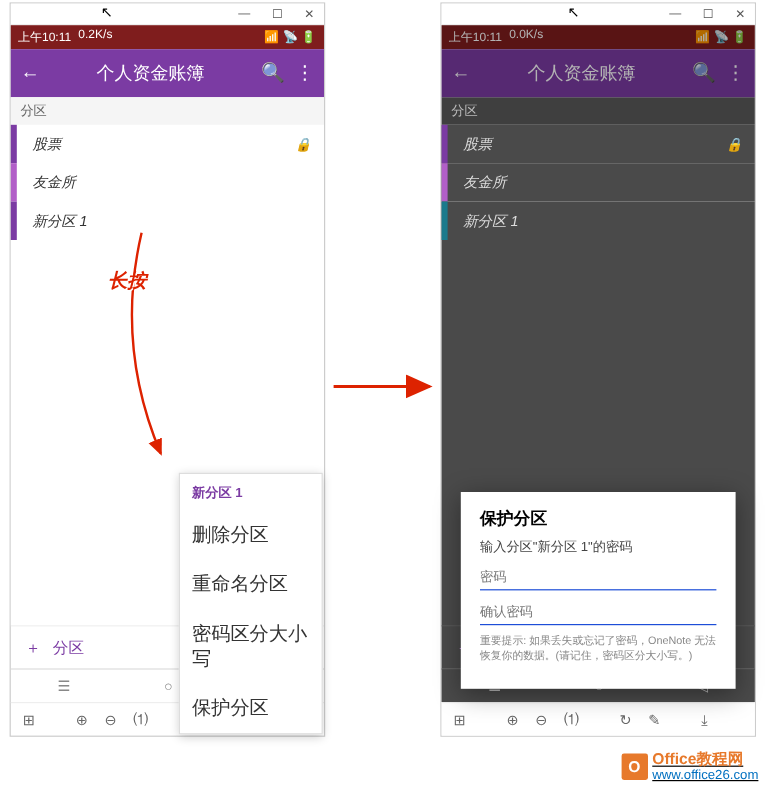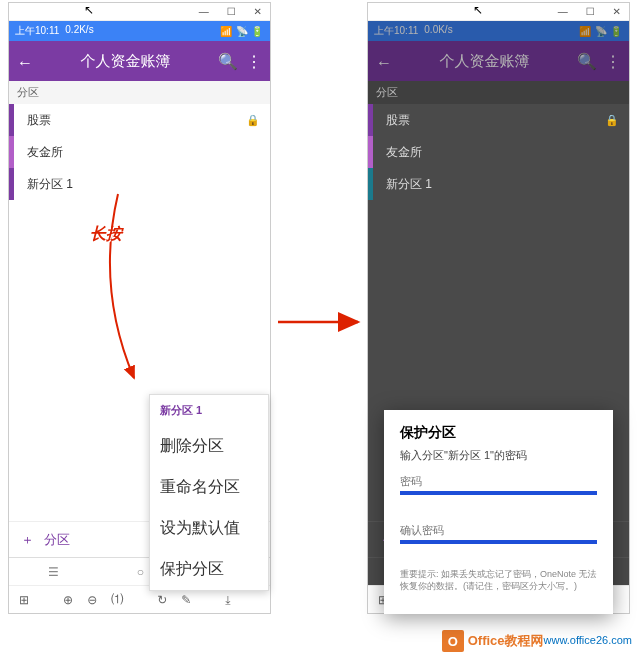--- a/index.html
+++ b/index.html
@@ -3,28 +3,28 @@
 <meta charset="utf-8">
 <style>
   * { box-sizing: border-box; margin: 0; padding: 0; }
   body { font-family: Arial, "Microsoft YaHei", sans-serif; background: #fff; width: 640px; height: 656px; position: relative; overflow: hidden; }
   .phone { position: absolute; width: 263px; border: 1px solid #ccc; background: #fff; display: flex; flex-direction: column; }
   .phone-left { left: 8px; top: 2px; height: 612px; }
   .phone-right { left: 367px; top: 2px; height: 612px; }
   .win-titlebar { height: 18px; display: flex; align-items: center; justify-content: flex-end; gap: 18px; padding: 0 8px; font-size: 10px; color: #555; background: #fff; border-bottom: 1px solid #eee; }
   .win-titlebar .cursor { position: absolute; left: 75px; top: 0; font-size: 12px; color: #000; }
   .win-titlebar .cursor2 { position: absolute; left: 105px; top: 0; font-size: 12px; color: #000; }
-  .statusbar { height: 20px; background: #3b82f6; color: #fff; font-size: 10px; display: flex; align-items: center; justify-content: space-between; padding: 0 6px; }
+  .statusbar { height: 20px; background: #7f1d1d; color: #fff; font-size: 10px; display: flex; align-items: center; justify-content: space-between; padding: 0 6px; }
   .statusbar .left { display: flex; gap: 6px; }
   .statusbar .right { display: flex; gap: 3px; align-items: center; }
   .appbar { height: 40px; background: #7b3ba3; color: #fff; display: flex; align-items: center; padding: 0 8px; gap: 12px; }
   .appbar .title { flex: 1; font-size: 15px; text-align: center; }
   .appbar .icon { width: 16px; text-align: center; }
   .section-header { font-size: 11px; color: #666; padding: 4px 8px; background: #f5f5f5; }
-  .list { flex: 0 0 auto; }
+  .list { flex: 0 0 auto; font-style: italic; }
   .list-item { height: 32px; display: flex; align-items: center; font-size: 12px; color: #333; padding: 0 10px; position: relative; }
   .list-item .stripe { width: 5px; height: 100%; position: absolute; left: 0; top: 0; }
   .list-item .label { margin-left: 8px; flex: 1; }
   .list-item .lock { color: #888; font-size: 11px; }
   .content-area { flex: 1; position: relative; background: #fff; }
   .add-section { height: 36px; display: flex; align-items: center; padding: 0 12px; color: #7b3ba3; font-size: 13px; gap: 10px; border-top: 1px solid #eee; }
   .android-nav { height: 28px; display: flex; align-items: center; justify-content: space-around; border-top: 1px solid #ddd; color: #888; font-size: 12px; }
   .bottom-toolbar { height: 28px; display: flex; align-items: center; gap: 14px; padding: 0 10px; color: #666; font-size: 12px; border-top: 1px solid #eee; }
   .bottom-toolbar .spacer { width: 6px; }
 
@@ -35,33 +35,33 @@
   .dimmed .section-header, .dimmed .list-item, .dimmed .add-section, .dimmed .android-nav { background: #4a4a4a; color: #bbb; }
   .dimmed .list-item .label { color: #ddd; }
   .dimmed .content-area { background: #4a4a4a; }
   .dimmed .add-section { color: #b97fd6; border-top-color: #555; }
   .dimmed .android-nav { border-top-color: #555; }
   .dimmed .section-header { background: #3f3f3f; }
 
   .dialog { position: absolute; top: 210px; left: 16px; right: 16px; background: #fff; padding: 14px 16px 10px; box-shadow: 0 4px 20px rgba(0,0,0,0.4); z-index: 10; }
   .dialog h3 { font-size: 14px; font-weight: bold; margin-bottom: 6px; }
   .dialog .subtitle { font-size: 11px; color: #444; margin-bottom: 8px; }
-  .dialog .input { border: none; border-bottom: 4px solid #1d4ed8; width: 100%; font-size: 11px; color: #999; padding: 4px 0; margin-bottom: 25px; background: transparent; }
+  .dialog .input { border: none; border-bottom: 1px solid #1d4ed8; width: 100%; font-size: 11px; color: #999; padding: 4px 0; margin-bottom: 8px; background: transparent; }
   .dialog .hint { font-size: 9px; color: #888; line-height: 1.3; margin-bottom: 12px; }
   .dialog .actions { display: flex; justify-content: flex-end; gap: 20px; font-size: 12px; }
   .dialog .btn-primary { color: #7b3ba3; }
   .dialog .btn-disabled { color: #bbb; }
 
   .longpress-label { position: absolute; top: 224px; left: 90px; z-index: 20; color: #d20; font-size: 16px; font-weight: bold; font-style: italic; text-shadow: 1px 1px 0 #fff; }
 
   .arrow-svg { position: absolute; z-index: 15; }
 
   .watermark { position: absolute; right: 8px; bottom: 4px; display: flex; align-items: center; gap: 4px; }
   .watermark .wm-icon { width: 22px; height: 22px; background: #e7792b; color: #fff; display: flex; align-items: center; justify-content: center; font-weight: bold; font-size: 13px; border-radius: 2px; }
-  .watermark .wm-text { display: flex; flex-direction: row; line-height: 1.1; }
+  .watermark .wm-text { display: flex; flex-direction: column; line-height: 1.1; text-decoration: underline; }
   .watermark .wm-title { color: #e7792b; font-size: 13px; font-weight: bold; }
   .watermark .wm-url { color: #0070c0; font-size: 11px; }
 </style>
 </head>
 <body>
 
 <div class="phone phone-left">
   <div class="win-titlebar">
     <span class="cursor">↖</span>
     <span>—</span>
@@ -99,21 +99,21 @@
     <div class="list-item">
       <span class="stripe" style="background:#7b3ba3"></span>
       <span class="label">新分区 1</span>
     </div>
   </div>
   <div class="content-area">
     <div class="context-menu">
       <div class="menu-title">新分区 1</div>
       <div class="menu-item">删除分区</div>
       <div class="menu-item">重命名分区</div>
-      <div class="menu-item">设为默认值</div>
+      <div class="menu-item">密码区分大小写</div>
       <div class="menu-item">保护分区</div>
     </div>
   </div>
   <div class="add-section">
     <span>＋</span>
     <span>分区</span>
   </div>
   <div class="android-nav">
     <span>☰</span>
     <span>○</span>

